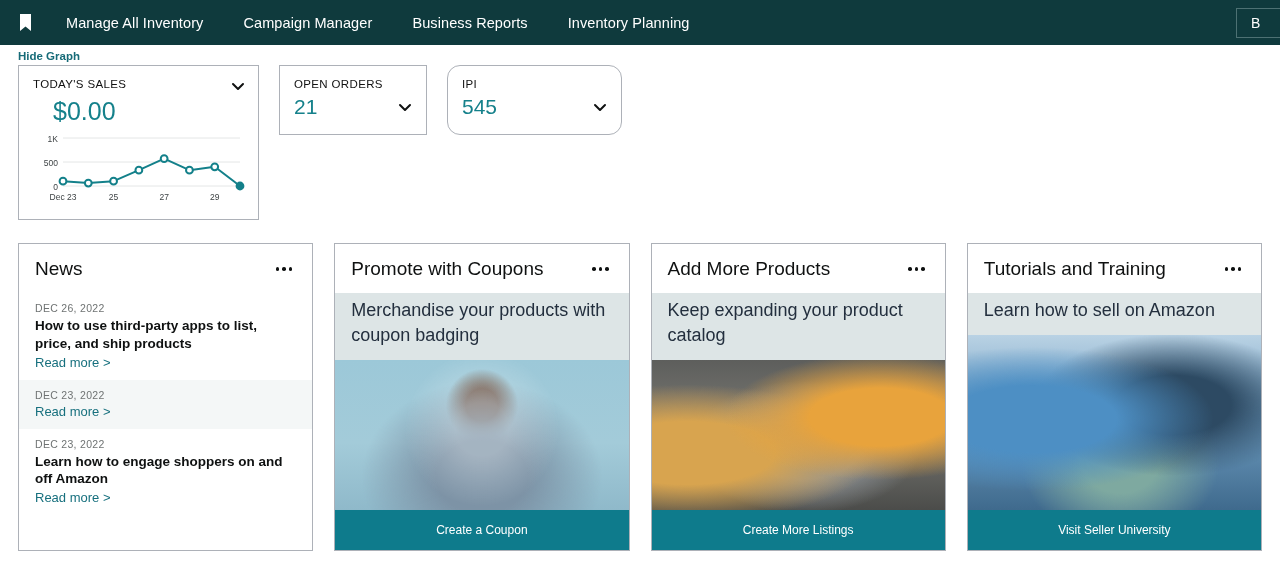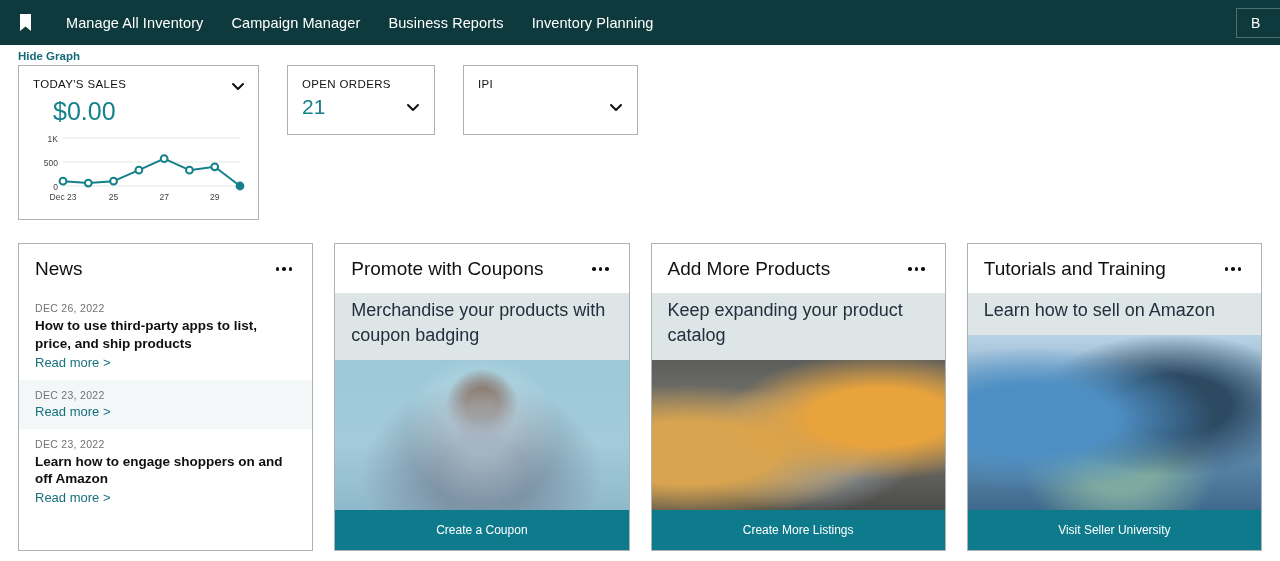--- a/index.html
+++ b/index.html
@@ -18,21 +18,21 @@
     display: flex;
     align-items: center;
     padding: 0 14px;
     position: relative;
   }
   .nav-bookmark {
     width: 22px; height: 22px;
     display: flex; align-items: center; justify-content: center;
     margin-right: 30px;
   }
-  .nav-links { display: flex; align-items: center; gap: 28px; }
+  .nav-links { display: flex; align-items: center; gap: 40px; }
   .nav-link {
     color: #ffffff;
     font-size: 14.5px;
     letter-spacing: .1px;
     white-space: nowrap;
     cursor: pointer;
   }
   .nav-right {
     position: absolute;
     right: -14px;
@@ -50,28 +50,28 @@
   .hide-graph {
     color: #176b78;
     font-size: 11.5px;
     font-weight: bold;
     padding: 5px 0 3px 18px;
     cursor: pointer;
     display: inline-block;
   }
 
   
-  .metrics { display: flex; align-items: flex-start; padding-left: 18px; gap: 28px; }
+  .metrics { display: flex; align-items: flex-start; padding-left: 18px; gap: 20px; }
 
   .card-border { border: 1px solid #adb1b8; background: #fff; }
 
   .sales-card { width: 241px; height: 155px; padding: 12px 14px 8px 14px; position: relative; }
   .orders-card, .ipi-card { height: 70px; padding: 12px 14px; position: relative; }
   .orders-card { width: 148px; }
-  .ipi-card { width: 175px; }
+  .ipi-card { width: 175px; border-radius: 13px; }
 
   .metric-label {
     font-size: 11.5px;
     color: #111;
     letter-spacing: .35px;
     text-transform: uppercase;
   }
   .metric-value-lg { font-size: 25px; color: #15818b; margin-top: 7px; font-weight: 400; margin-left: 20px; }
   .metric-value-md { font-size: 21px; color: #15818b; margin-top: 5px; font-weight: 400; }
 
@@ -246,20 +246,21 @@
     <div class="metric-value-md">21</div>
     <div class="chevron">
       <svg width="16" height="16" viewBox="0 0 16 16" aria-hidden="true">
         <path d="M3 6l5 5 5-5" fill="none" stroke="#0f1111" stroke-width="2" stroke-linecap="round" stroke-linejoin="round"></path>
       </svg>
     </div>
   </div>
 
   <div class="card-border ipi-card">
     <div class="metric-label">IPI</div>
+    <div class="metric-value-md">545</div>
     <div class="chevron">
       <svg width="16" height="16" viewBox="0 0 16 16" aria-hidden="true">
         <path d="M3 6l5 5 5-5" fill="none" stroke="#0f1111" stroke-width="2" stroke-linecap="round" stroke-linejoin="round"></path>
       </svg>
     </div>
   </div>
 
 </div>
 
 

